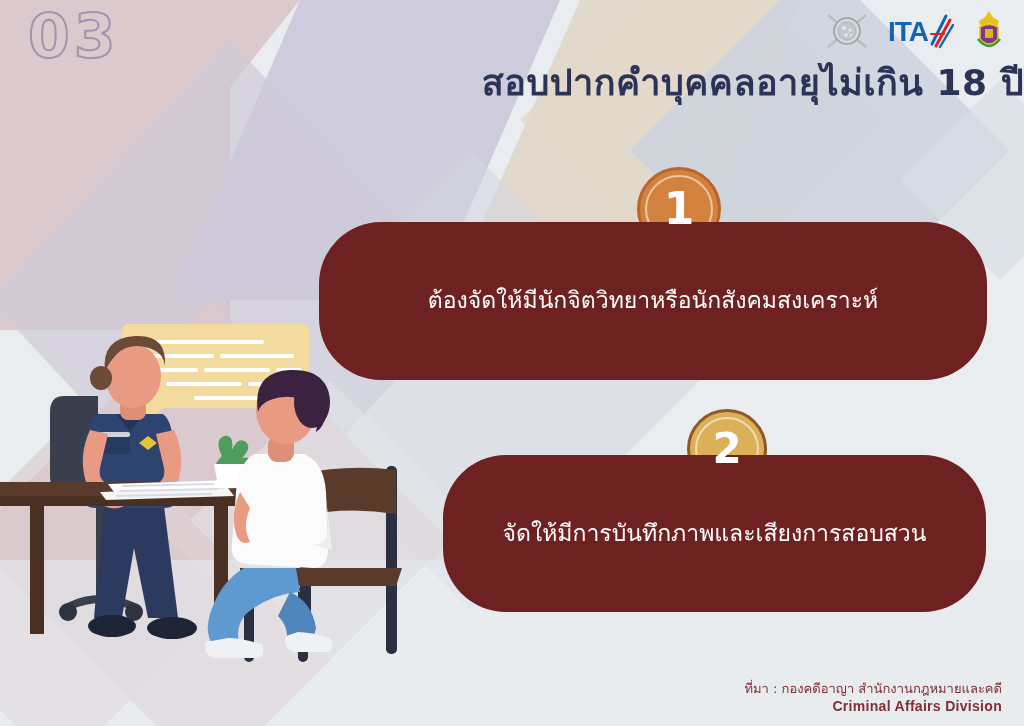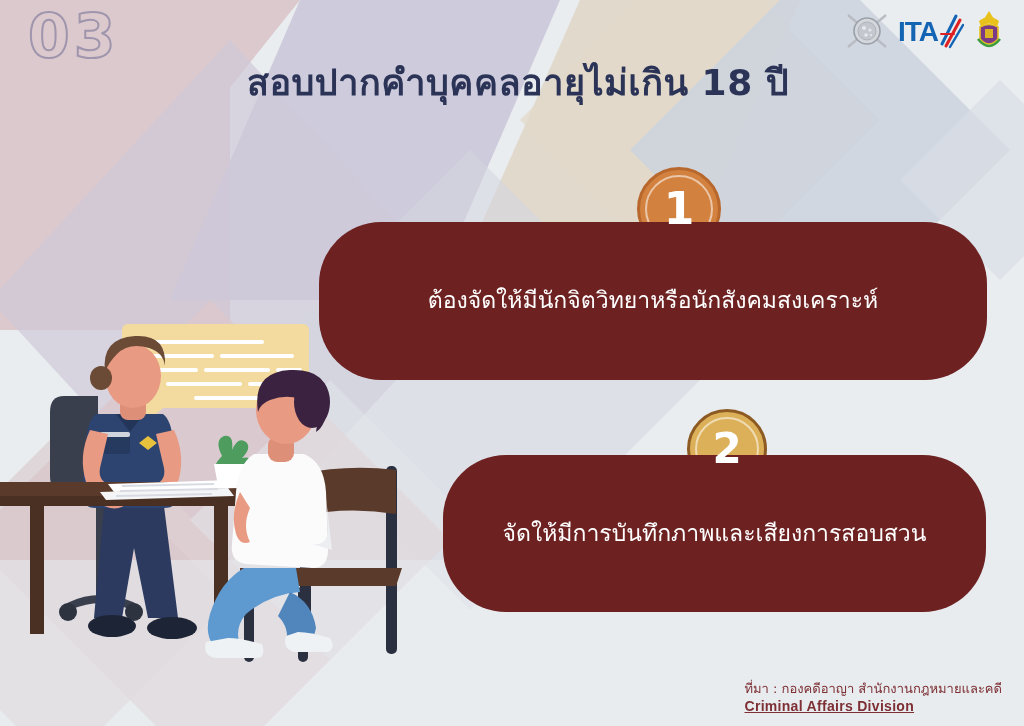--- a/index.html
+++ b/index.html
@@ -22,30 +22,30 @@
     color:transparent;
     -webkit-text-stroke:2px #9f95ad;
     font-family:"DejaVu Sans",sans-serif;
     line-height:1;
     user-select:none;
   }
 
   
   .title{
     position:absolute;left:0;right:0;top:54px;
-    text-align:center;
+    text-align:right;
     font-size:36px;font-weight:700;
     color:#2b3357;
     letter-spacing:.5px;
     font-family:"DejaVu Sans","Liberation Sans",sans-serif;
     padding-left:12px;
   }
 
   
-  .logos{position:absolute;right:18px;top:8px;display:flex;align-items:center;gap:8px;height:46px;}
+  .logos{position:absolute;right:18px;top:8px;display:flex;align-items:center;gap:18px;height:46px;}
   .logo-seal,.logo-ita,.logo-royal{display:block;}
 
   
   .card{
     position:absolute;
     background:#6d2121;
     color:#ffffff;
     display:flex;flex-direction:column;justify-content:center;align-items:center;
     text-align:center;
     box-sizing:border-box;
@@ -91,25 +91,25 @@
   .badge-2{
     left:687px;top:409px;width:80px;height:80px;
     background:#dcb059;
     border:3px solid #8c5a22;
     font-size:42px;
   }
 
   
   .footer{
     position:absolute;right:22px;bottom:10px;
-    text-align:left;color:#7d2f33;
+    text-align:right;color:#7d2f33;
     line-height:1.35;
   }
   .footer .src{font-size:13px;font-family:"DejaVu Sans","Liberation Sans",sans-serif;}
-  .footer .eng{font-size:14px;font-weight:700;font-family:"Liberation Sans",sans-serif;letter-spacing:.3px;text-decoration:underline;}
+  .footer .eng{font-size:14px;font-weight:700;font-family:"Liberation Sans",sans-serif;letter-spacing:.3px;}
 
   
   .illus{position:absolute;left:0;bottom:0;width:420px;height:420px;}
   .illus svg{display:block;width:420px;height:420px;}
 </style>
 </head>
 <body>
 
 <div class="stage">
 

